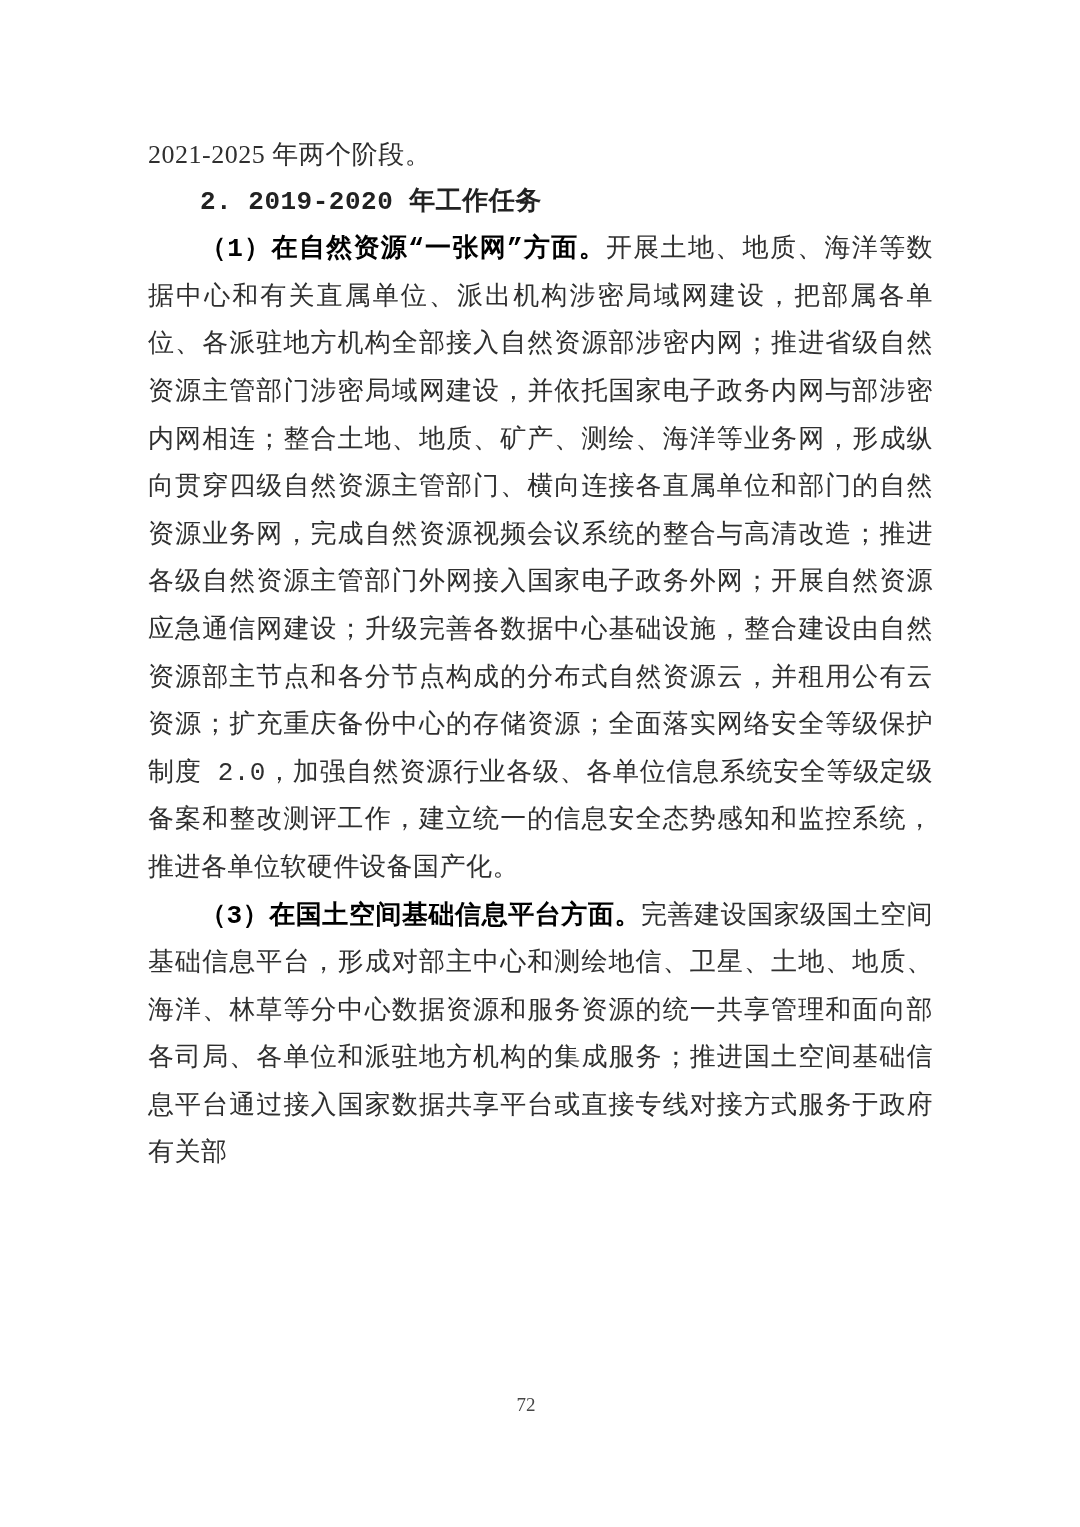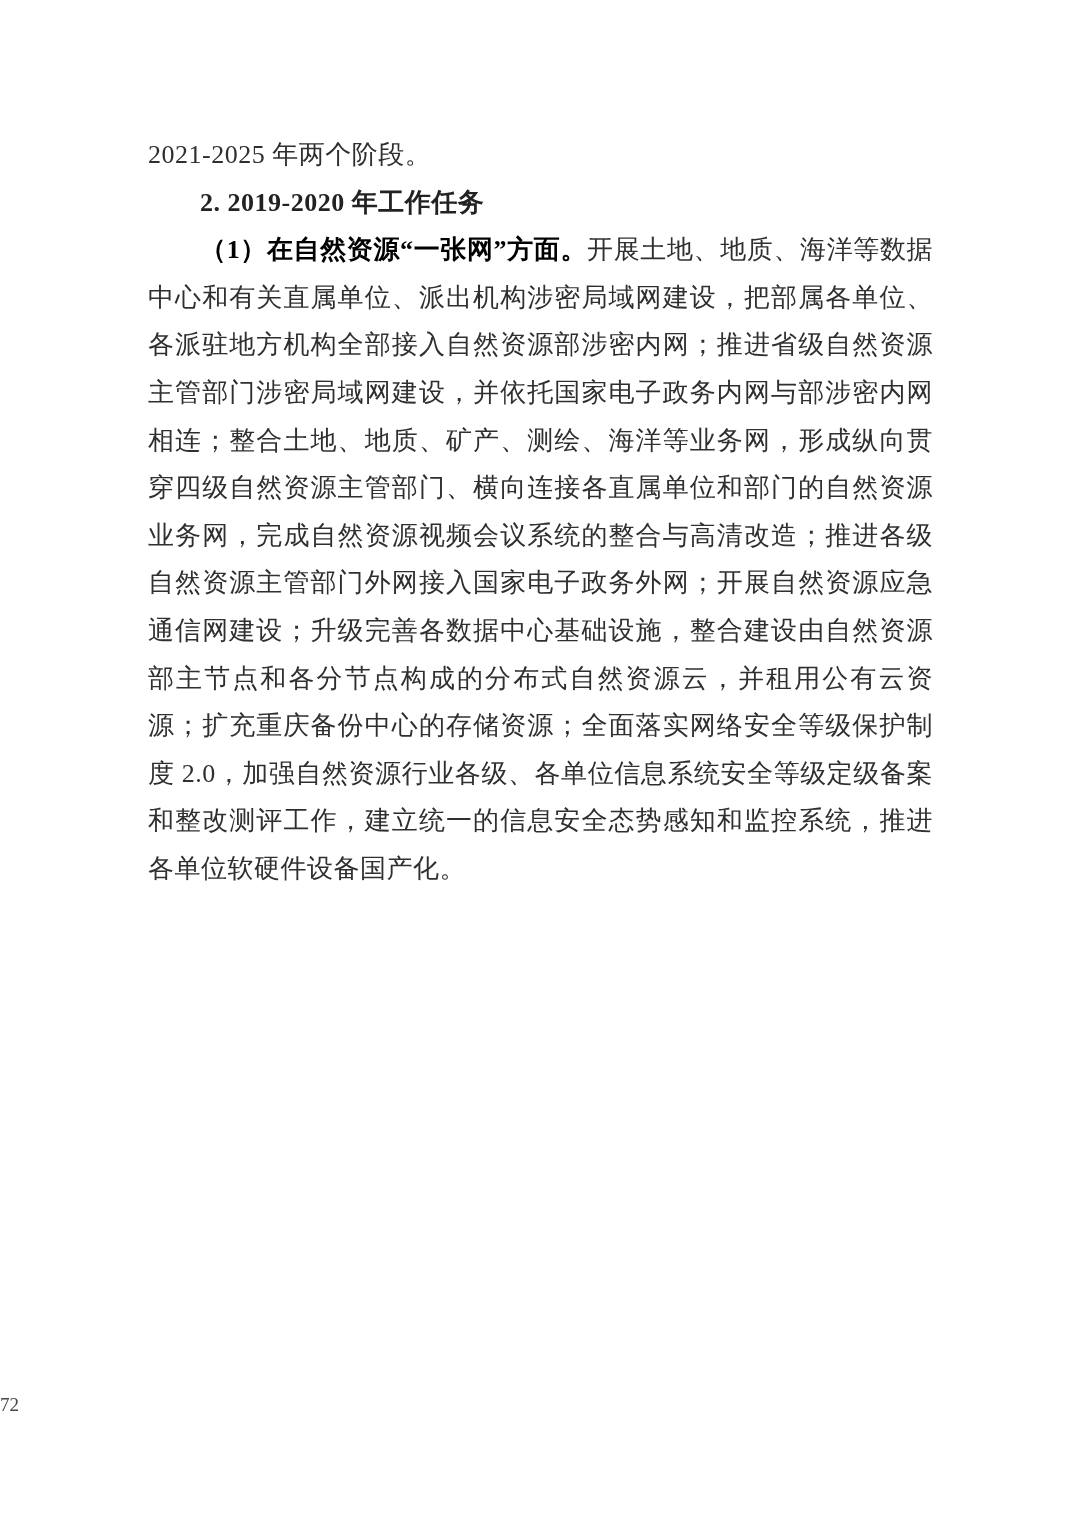--- a/index.html
+++ b/index.html
@@ -25,50 +25,52 @@
   .content p {
     margin: 0;
     font-size: 26px;
     line-height: 47.6px;
     text-align: justify;
     letter-spacing: 0.5px;
     word-break: break-all;
   }
   .indent {
     text-indent: 2em;
+    font-family: Liberation Mono, monospace;
   }
   .heading {
     font-weight: bold;
     color: #222222;
   }
   .lead {
     font-weight: bold;
     color: #000000;
   }
   .footer {
     position: absolute;
     left: 0;
     top: 1394px;
     width: 100%;
-    text-align: left;
+    text-align: center;
     font-size: 19px;
     color: #474747;
     font-family: "Liberation Serif", "DejaVu Serif", serif;
   }
 </style>
 </head>
 <body>
 
 <div class="page">
   <div class="content">
 
     <p>2021-2025 年两个阶段。</p>
 
     <p class="indent heading">2. 2019-2020 年工作任务</p>
 
     <p class="indent"><span class="lead">（1）在自然资源“一张网”方面。</span><span>开展土地、地质、海洋等数据中心和有关直属单位、派出机构涉密局域网建设，把部属各单位、各派驻地方机构全部接入自然资源部涉密内网；推进省级自然资源主管部门涉密局域网建设，并依托国家电子政务内网与部涉密内网相连；整合土地、地质、矿产、测绘、海洋等业务网，形成纵向贯穿四级自然资源主管部门、横向连接各直属单位和部门的自然资源业务网，完成自然资源视频会议系统的整合与高清改造；推进各级自然资源主管部门外网接入国家电子政务外网；开展自然资源应急通信网建设；升级完善各数据中心基础设施，整合建设由自然资源部主节点和各分节点构成的分布式自然资源云，并租用公有云资源；扩充重庆备份中心的存储资源；全面落实网络安全等级保护制度 2.0，加强自然资源行业各级、各单位信息系统安全等级定级备案和整改测评工作，建立统一的信息安全态势感知和监控系统，推进各单位软硬件设备国产化。</span></p>
 
 
+    <p class="indent"><span class="lead">（3）在国土空间基础信息平台方面。</span><span>完善建设国家级国土空间基础信息平台，形成对部主中心和测绘地信、卫星、土地、地质、海洋、林草等分中心数据资源和服务资源的统一共享管理和面向部各司局、各单位和派驻地方机构的集成服务；推进国土空间基础信息平台通过接入国家数据共享平台或直接专线对接方式服务于政府有关部</span></p>
 
   </div>
 
   <div class="footer">72</div>
 </div>
 
 </body></html>

